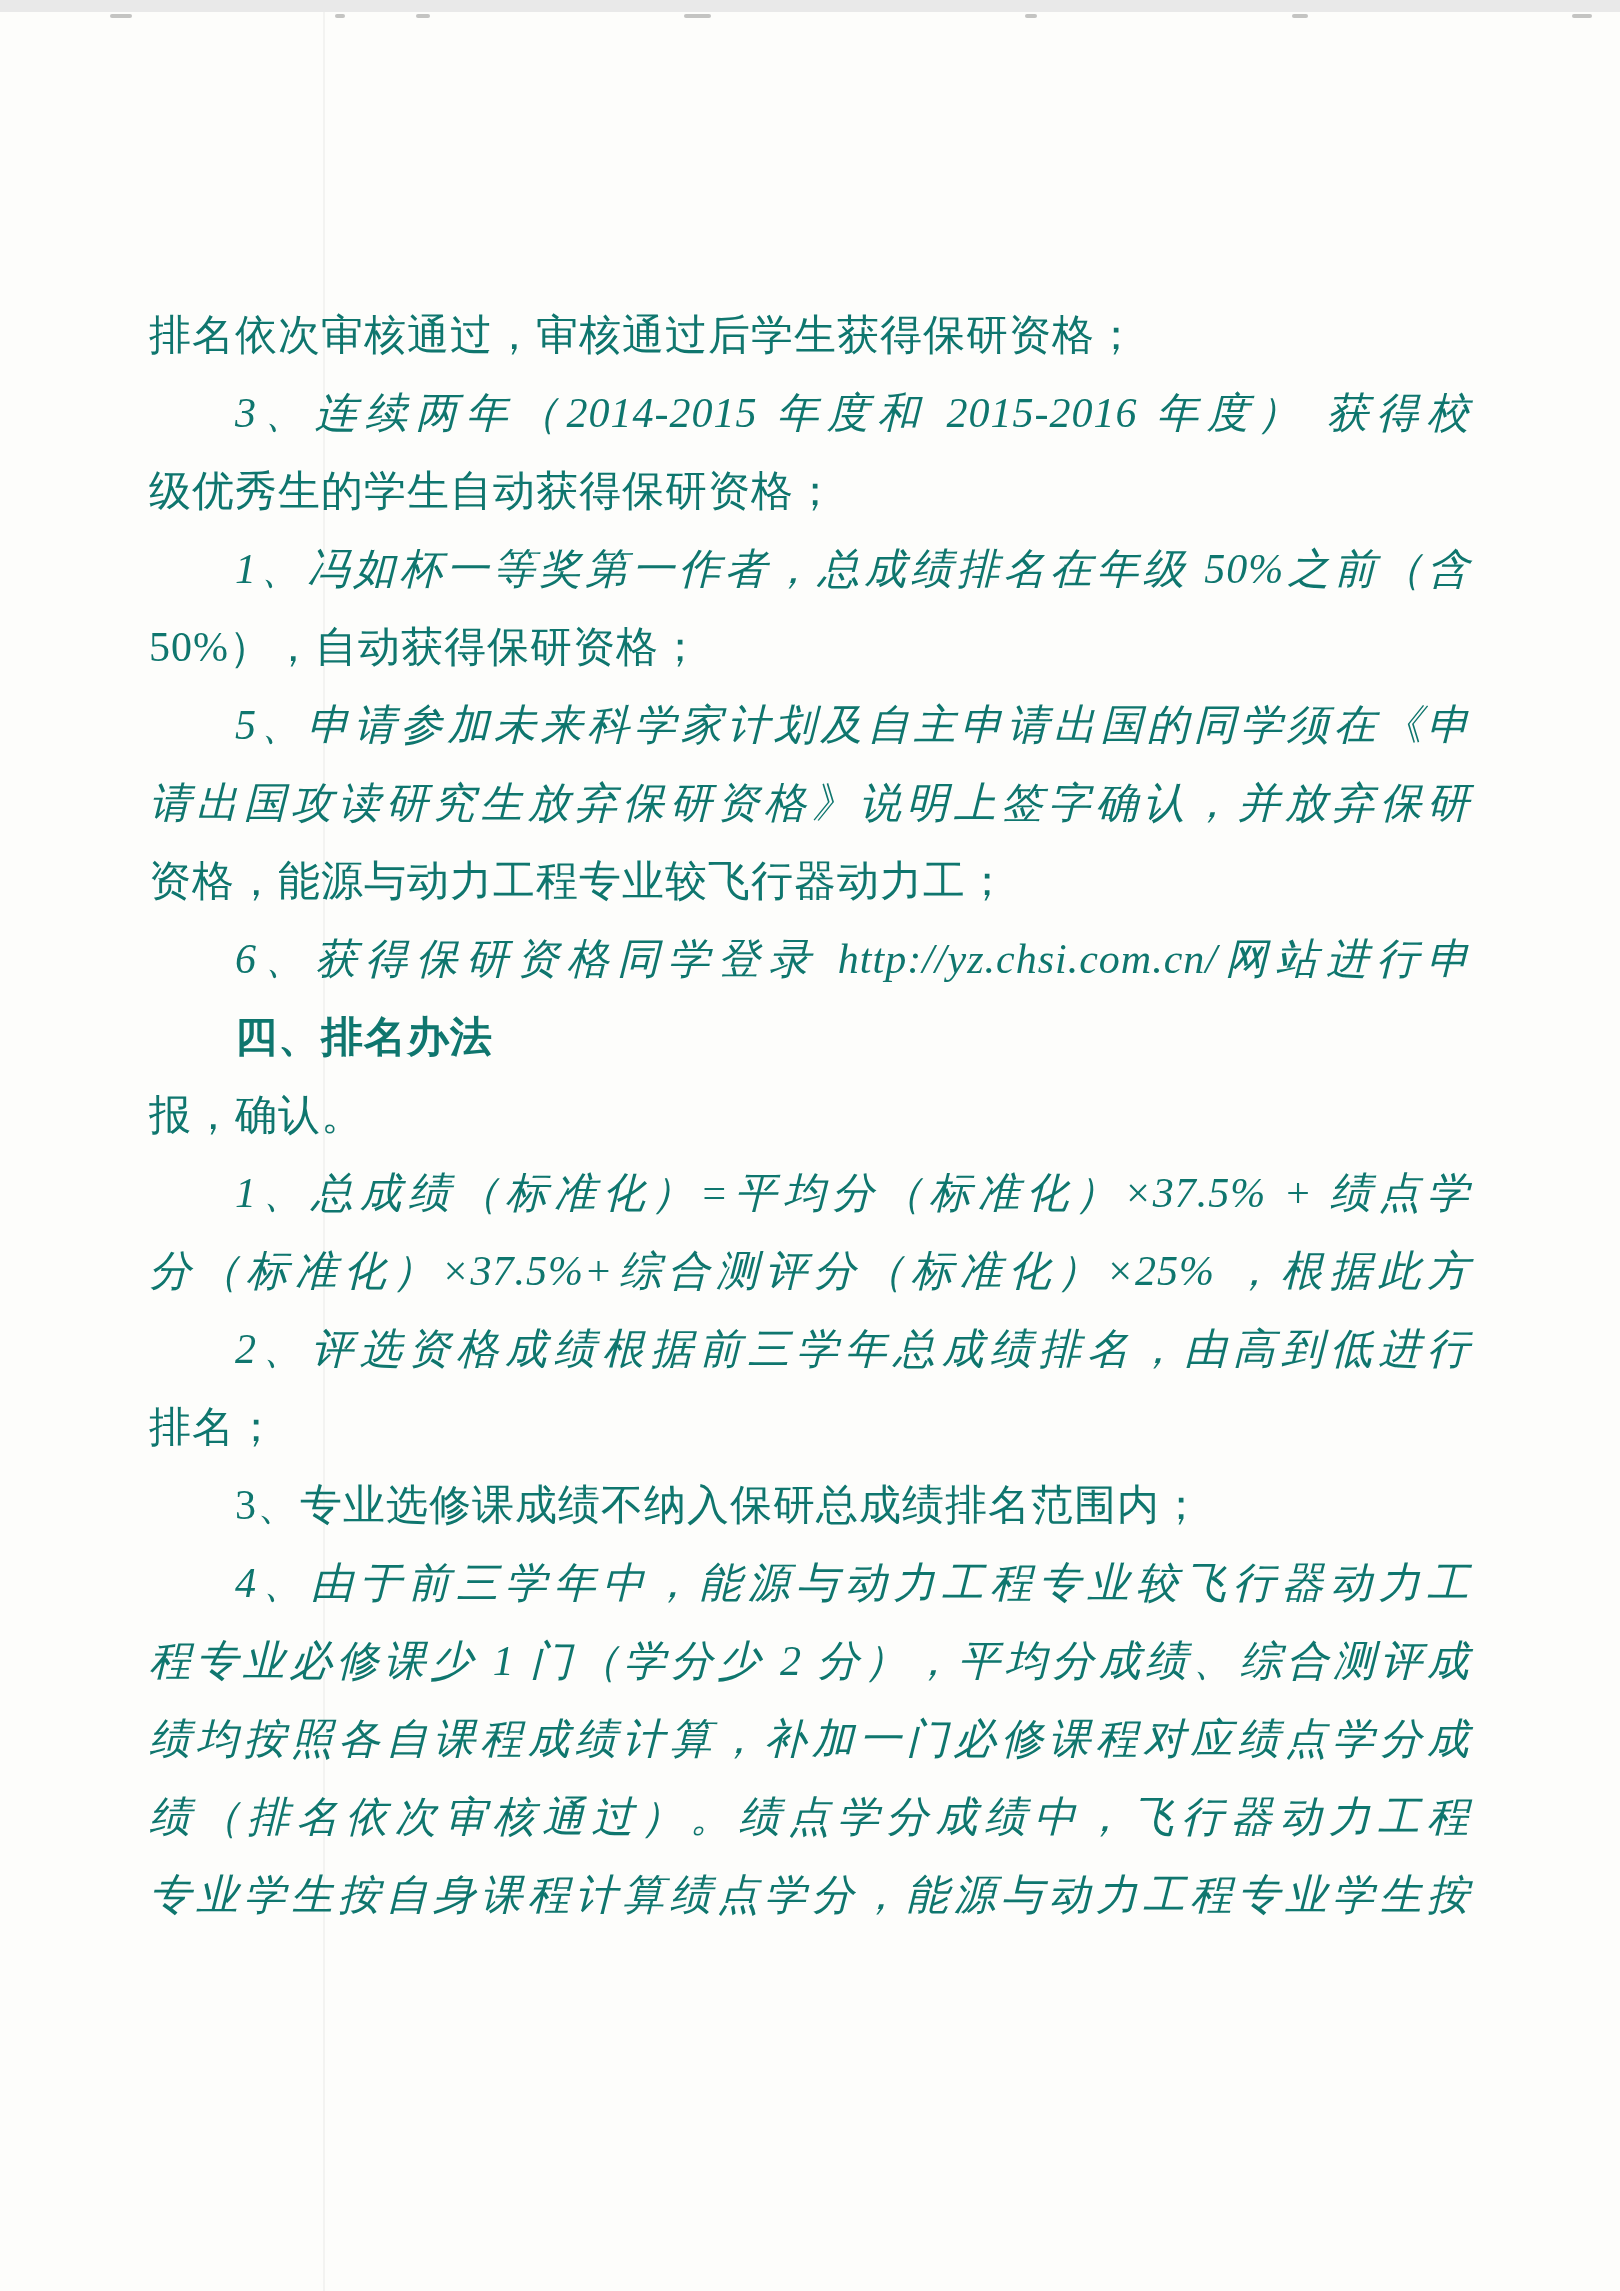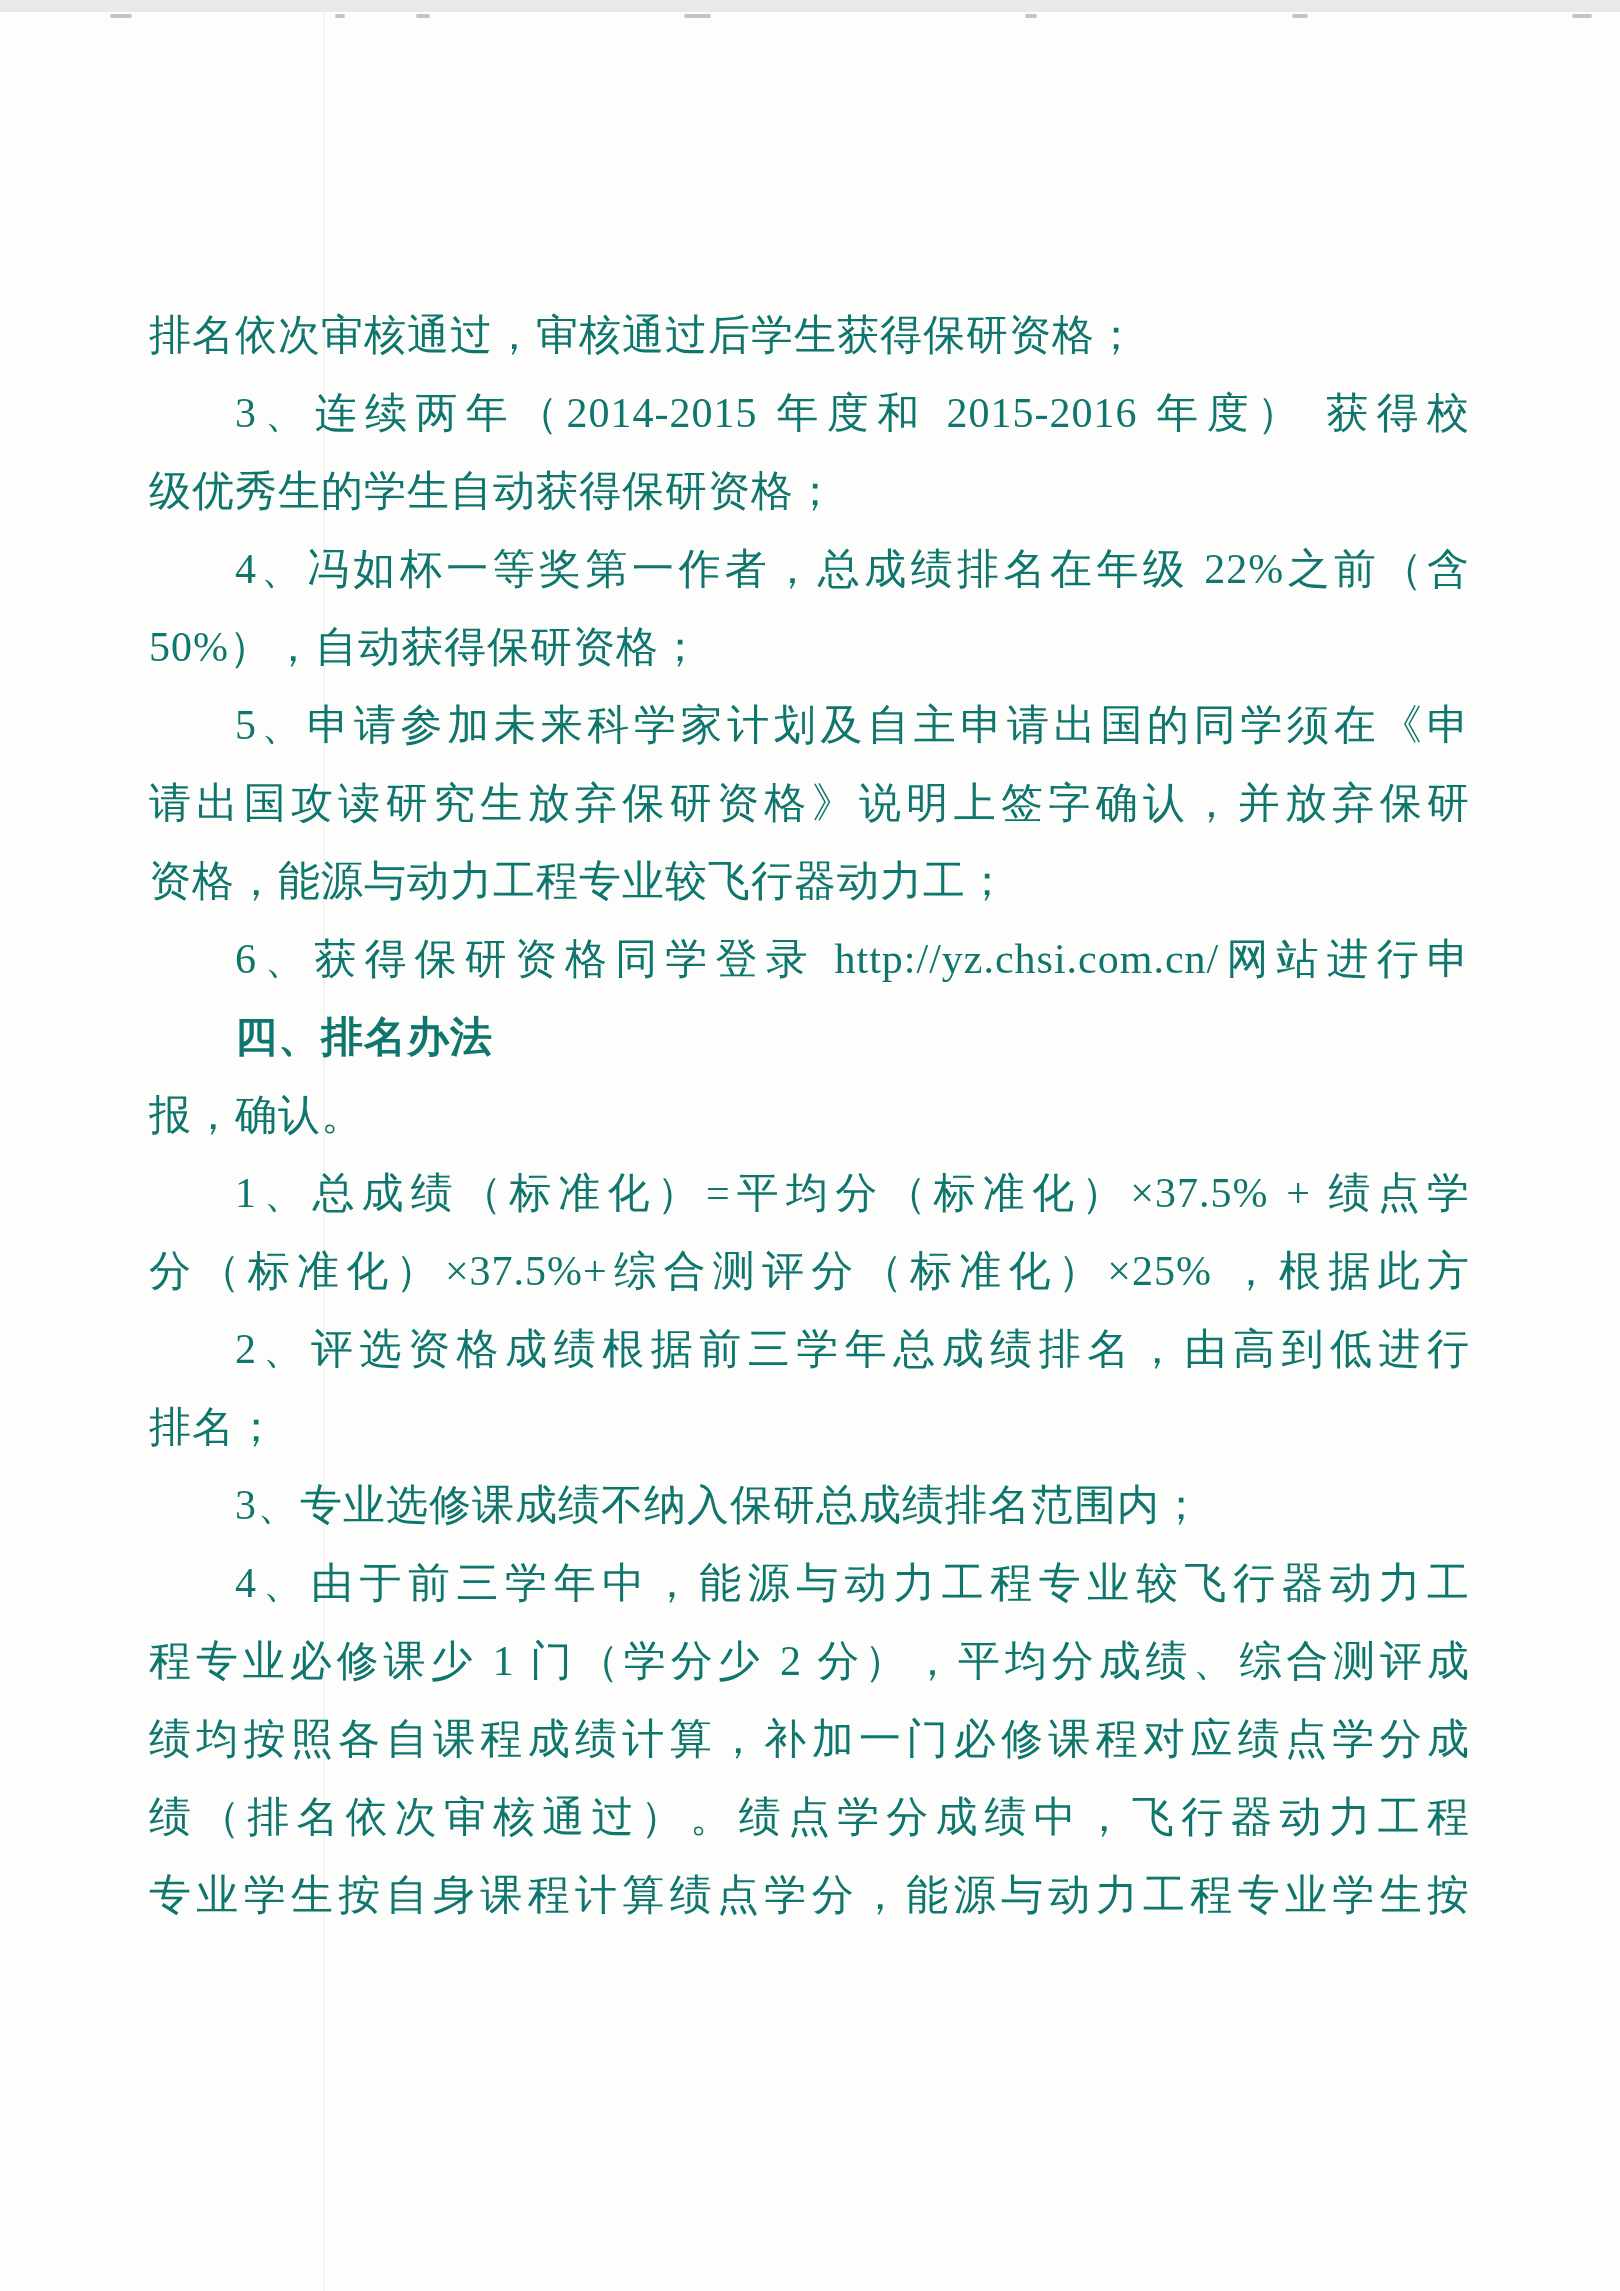--- a/index.html
+++ b/index.html
@@ -45,20 +45,21 @@
     line-height: 78px;
     font-size: 42px;
     white-space: nowrap;
     letter-spacing: 1px;
   }
   .line.fill {
     white-space: normal;
     text-align: justify;
     text-align-last: justify;
     text-justify: inter-character;
+    font-style: italic;
   }
   .line.indent {
     text-indent: 86px;
   }
   .line.bold {
     font-weight: bold;
   }
 </style>
 </head>
 <body>
@@ -72,21 +73,21 @@
   <div class="edge-speck" style="left:416px; width:13.7px;"></div>
   <div class="edge-speck" style="left:684px; width:27.4px;"></div>
   <div class="edge-speck" style="left:1025px; width:11.8px;"></div>
   <div class="edge-speck" style="left:1292px; width:15.7px;"></div>
   <div class="edge-speck" style="left:1572px; width:19.6px;"></div>
 
   <div class="textblock">
     <div class="line">排名依次审核通过，审核通过后学生获得保研资格；</div>
     <div class="line indent fill">3、连续两年（2014-2015 年度和 2015-2016 年度） 获得校</div>
     <div class="line">级优秀生的学生自动获得保研资格；</div>
-    <div class="line indent fill">4、冯如杯一等奖第一作者，总成绩排名在年级 22%之前（含</div>
+    <div class="line indent fill">1、冯如杯一等奖第一作者，总成绩排名在年级 50%之前（含</div>
     <div class="line">50%），自动获得保研资格；</div>
     <div class="line indent fill">5、申请参加未来科学家计划及自主申请出国的同学须在《申</div>
     <div class="line fill">请出国攻读研究生放弃保研资格》说明上签字确认，并放弃保研</div>
     <div class="line">资格，能源与动力工程专业较飞行器动力工；</div>
     <div class="line indent fill">6、获得保研资格同学登录 http://yz.chsi.com.cn/网站进行申</div>
     <div class="line indent bold">四、排名办法</div>
     <div class="line">报，确认。</div>
     <div class="line indent fill">1、总成绩（标准化）=平均分（标准化）×37.5% + 绩点学</div>
     <div class="line fill">分（标准化）×37.5%+综合测评分（标准化）×25% ，根据此方</div>
     <div class="line indent fill">2、评选资格成绩根据前三学年总成绩排名，由高到低进行</div>

